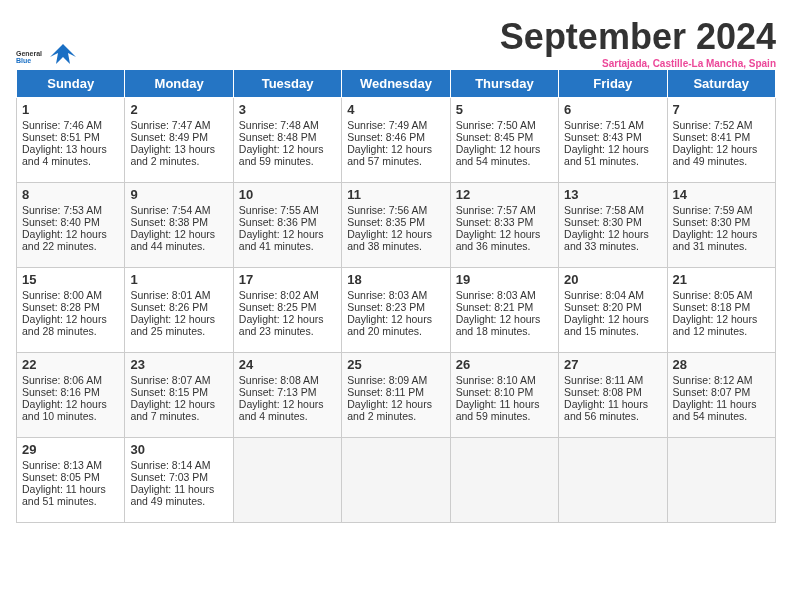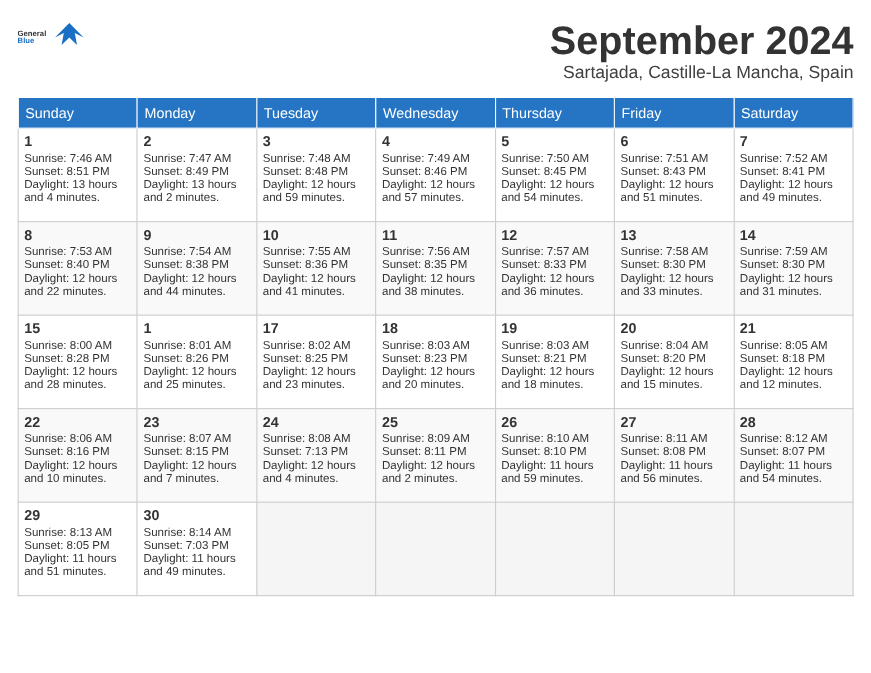--- a/index.html
+++ b/index.html
@@ -6,55 +6,55 @@
     body {
       font-family: Arial, sans-serif;
       background: #fff;
       width: 792px;
       min-height: 612px;
       padding: 16px;
     }
     .header-area {
       display: flex;
       justify-content: space-between;
-      align-items: flex-start;
-      margin-bottom: 12px;
+      align-items: flex-end;
     }
     .logo {
       display: flex;
       align-items: center;
       gap: 4px;
     }
     .logo-bird {
       width: 28px;
       height: 22px;
     }
     .title-area {
       text-align: right;
     }
     .month-title {
       font-size: 36px;
       font-weight: bold;
       color: #333;
     }
     .location-title {
-      font-size: 16px;
-      color: #404040;
+      font-size: 10px;
+      color: #ec4899;
+      font-weight: bold;
     }
     table {
       width: 100%;
       border-collapse: collapse;
     }
     th {
       background-color: #2575c4;
       color: white;
       font-size: 13px;
-      font-weight: normal;
+      font-weight: bold;
       padding: 6px 6px;
-      text-align: left;
+      text-align: center;
       border: 1px solid #fff;
     }
     td {
       border: 1px solid #ccc;
       vertical-align: top;
       padding: 4px 5px;
       font-size: 10.5px;
       color: #333;
       width: 14.28%;
       min-height: 80px;

